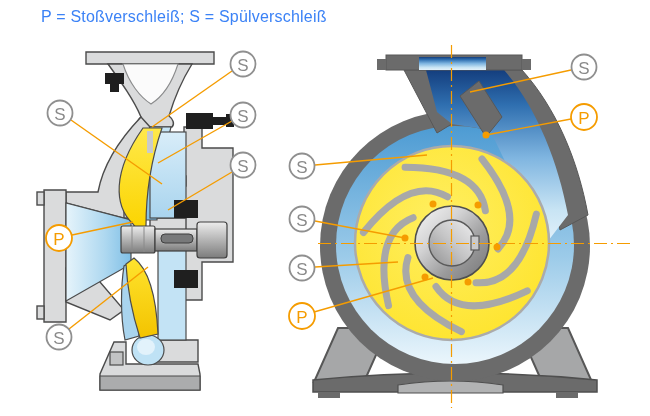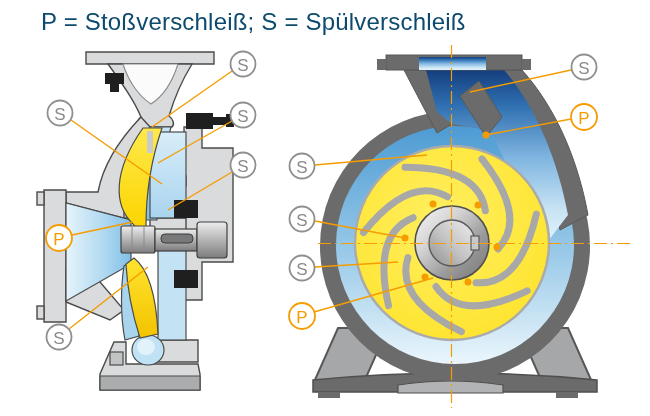--- a/index.html
+++ b/index.html
@@ -1,19 +1,19 @@
 <!DOCTYPE html>
 <html><head>
 <meta charset="utf-8">
 <style>
   html,body{margin:0;padding:0;background:#ffffff;}
   body{width:650px;height:416px;position:relative;font-family:"Liberation Sans",sans-serif;overflow:hidden;}
   .title{
     position:absolute;left:41px;top:8px;
-    font-size:24px;color:#0c4a6e;letter-spacing:.2px;
+    font-size:16px;color:#3b82f6;letter-spacing:.2px;
     font-family:"Liberation Sans",sans-serif;
   }
   svg{position:absolute;left:0;top:0;}
   .lbl-s{fill:#8a8a8a;font-size:17px;font-family:"Liberation Sans",sans-serif;}
   .lbl-p{fill:#f59c00;font-size:17px;font-family:"Liberation Sans",sans-serif;}
   .circ-s{fill:#ffffff;stroke:#8f8f8f;stroke-width:1.8;}
   .circ-p{fill:#ffffff;stroke:#f59c00;stroke-width:1.8;}
   .leader{stroke:#f59c00;stroke-width:1.4;fill:none;}
   .casing{fill:#dadbdc;stroke:#4b4b4b;stroke-width:1.4;}
   .darkcase{fill:#6b6b6b;stroke:#585858;stroke-width:1;}

